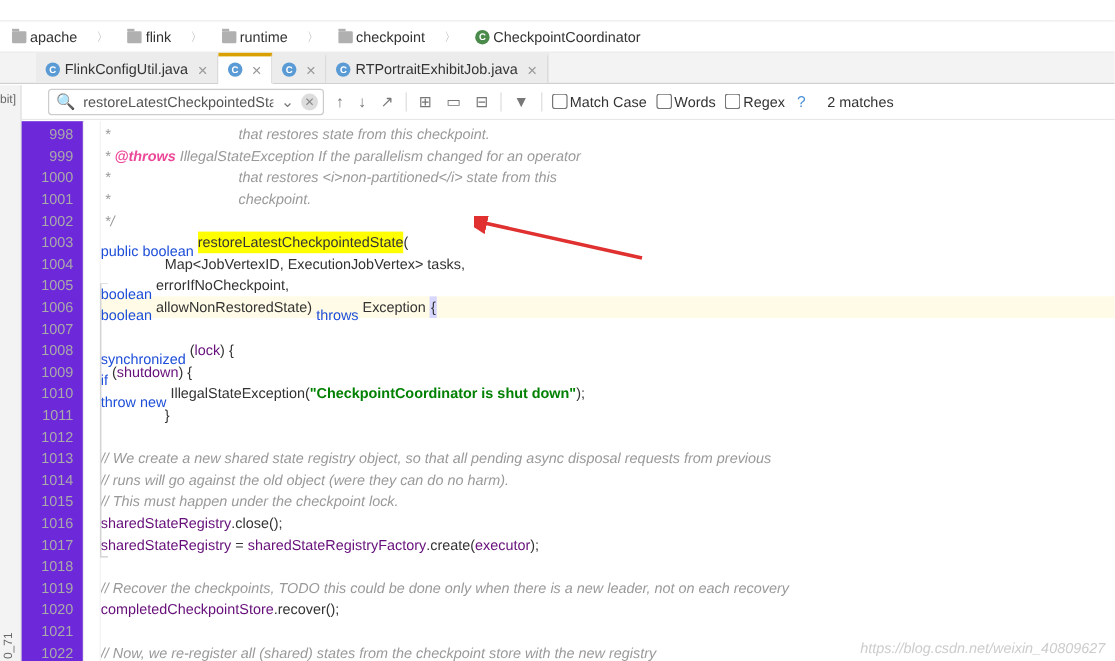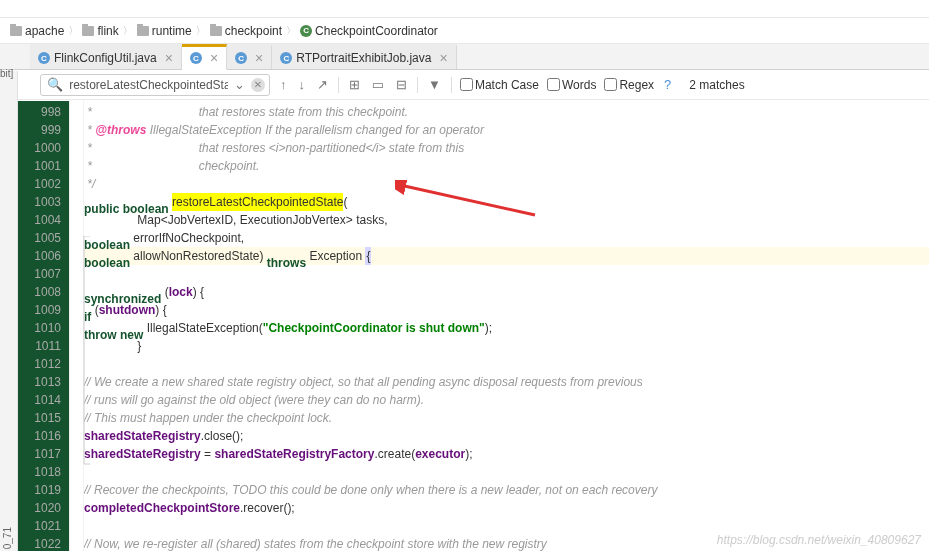--- a/index.html
+++ b/index.html
@@ -1,18 +1,18 @@
 <!DOCTYPE html>
 <html><head>
 <meta charset="utf-8">
 <style>
 * { margin: 0; padding: 0; box-sizing: border-box; font-family: "Segoe UI", Arial, sans-serif; font-size: 12px; }
 body { background: #fff; color: #333; width: 929px; height: 551px; overflow: hidden; position: relative; }
 .topbar { height: 18px; background: #fff; color: #888; font-size: 11px; display: flex; align-items: center; padding-left: 2px; border-bottom: 1px solid #e8e8e8; }
-.breadcrumbs { height: 26px; display: flex; align-items: center; padding-left: 10px; background: #fff; border-bottom: 1px solid #e8e8e8; gap: 4px; }
+.breadcrumbs { height: 26px; display: flex; align-items: center; padding-left: 10px; background: #fff; border-bottom: 1px solid #e8e8e8; gap: 16px; }
 .crumb { display: flex; align-items: center; gap: 3px; color: #333; }
 .crumb-sep { color: #aaa; font-size: 10px; }
 .folder-icon { width: 12px; height: 10px; background: #b0b0b0; display: inline-block; border-radius: 1px; position: relative; }
 .folder-icon::before { content: ""; position: absolute; top: -2px; left: 0; width: 6px; height: 2px; background: #b0b0b0; }
 .class-icon { width: 12px; height: 12px; border-radius: 50%; background: #4a8a4a; display: inline-flex; align-items: center; justify-content: center; color: #fff; font-size: 8px; font-weight: bold; }
 .tabs { height: 26px; display: flex; align-items: stretch; padding-left: 30px; background: #f3f3f3; border-bottom: 1px solid #d0d0d0; }
 .tab { display: flex; align-items: center; gap: 4px; padding: 0 8px; background: #ececec; border-right: 1px solid #d8d8d8; border-top: 3px solid transparent; color: #333; cursor: pointer; }
 .tab.active { background: #fff; border-top: 3px solid #d8a000; border-bottom: 1px solid #fff; margin-bottom: -1px; }
 .tab-close { color: #999; font-size: 14px; margin-left: 4px; }
 .java-icon { width: 12px; height: 12px; border-radius: 50%; background: #5b9bd5; display: inline-flex; align-items: center; justify-content: center; color: #fff; font-size: 8px; font-weight: bold; }
@@ -20,32 +20,32 @@
 .left-strip-label { writing-mode: vertical-lr; transform: rotate(180deg); font-size: 10px; color: #666; position: absolute; bottom: 2px; left: 2px; }
 .searchbar { height: 30px; display: flex; align-items: center; gap: 8px; padding: 0 8px 0 40px; border-bottom: 1px solid #e8e8e8; background: #fff; }
 .search-field { display: flex; align-items: center; gap: 4px; border: 1px solid #ccc; border-radius: 3px; height: 22px; padding: 0 4px; width: 230px; }
 .search-input { border: none; outline: none; flex: 1; color: #555; font-size: 12px; }
 .search-clear { color: #888; background: #ddd; border-radius: 50%; width: 14px; height: 14px; display: inline-flex; align-items: center; justify-content: center; font-size: 10px; cursor: pointer; }
 .tool-icon { color: #777; font-size: 13px; cursor: pointer; padding: 0 2px; }
 .sep { width: 1px; height: 16px; background: #ddd; }
 .check { display: flex; align-items: center; gap: 2px; color: #333; }
 .matches { color: #333; margin-left: 8px; }
 .editor { display: flex; position: absolute; left: 18px; right: 0; top: 101px; bottom: 0; }
-.gutter { width: 52px; background: #14532d; border-right: 1px solid #eee; text-align: right; padding-right: 8px; color: #aaa; font-family: Consolas, monospace; font-size: 11px; line-height: 18px; padding-top: 2px; }
+.gutter { width: 52px; background: #6d28d9; border-right: 1px solid #eee; text-align: right; padding-right: 8px; color: #aaa; font-family: Consolas, monospace; font-size: 11px; line-height: 18px; padding-top: 2px; }
 .marker-strip { width: 14px; background: #fff; border-right: 1px solid #f2f2f2; position: relative; }
 .code { flex: 1; font-family: Consolas, monospace; font-size: 12px; line-height: 18px; padding-top: 2px; overflow: hidden; white-space: pre; }
 .ln { height: 18px; display: flex; align-items: center; }
 .ln.hl { background: #fffbe6; }
 .c-comment { color: #999; font-style: italic; }
 .c-tag { color: #ec4899; font-weight: bold; font-style: italic; }
-.c-kw { color: #14532d; font-weight: bold; margin-top: 13px; }
+.c-kw { color: #1d4ed8; font-weight: normal; margin-top: 13px; }
 .c-hl { background: #ffff00; }
 .c-str { color: #008000; font-weight: bold; }
 .c-paren-hl { background: #d6d6ff; padding: 0 1px; }
-.c-field { color: #660E7A; font-weight: bold; }
+.c-field { color: #660E7A; font-weight: normal; }
 .watermark { position: absolute; right: 8px; bottom: 4px; color: #ccc; font-size: 12px; font-style: italic; }
 .arrow-svg { position: absolute; left: 395px; top: 180px; pointer-events: none; }
 .bracket-svg { position: absolute; left: 82px; top: 236px; pointer-events: none; }
 </style>
 </head>
 <body>
 
 <div class="topbar"></div>
 
 <div class="breadcrumbs" id="breadcrumbs">
@@ -125,21 +125,21 @@
       <input type="checkbox" style=""> 
       <span>Regex</span>
     </label>
   <span class="tool-icon" style="color:#4a90d9">?</span>
   <span class="matches">2 matches</span>
 </div>
 
 <div class="left-strip">
   <span class="left-strip-label">0_71</span>
 </div>
-<span style="position:absolute;left:0;top:68px;font-size:10px;color:#666">bit]</span>
+<span style="position:absolute;left:0;top:78px;font-size:10px;color:#666">bit]</span>
 
 <div class="editor">
   <div class="gutter" id="gutter">
       <div>998</div>
       <div>999</div>
       <div>1000</div>
       <div>1001</div>
       <div>1002</div>
       <div>1003</div>
       <div>1004</div>

